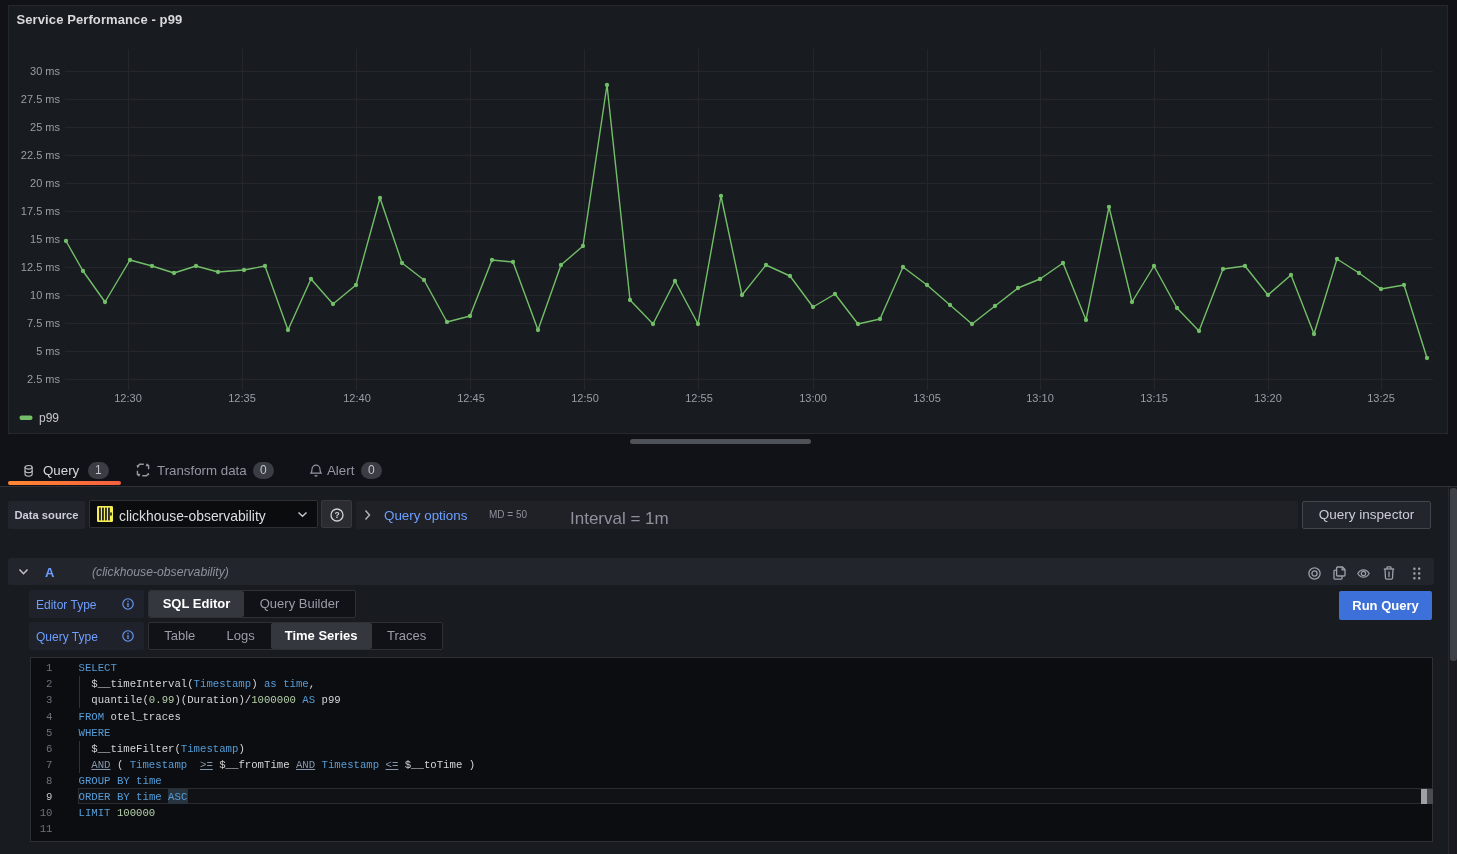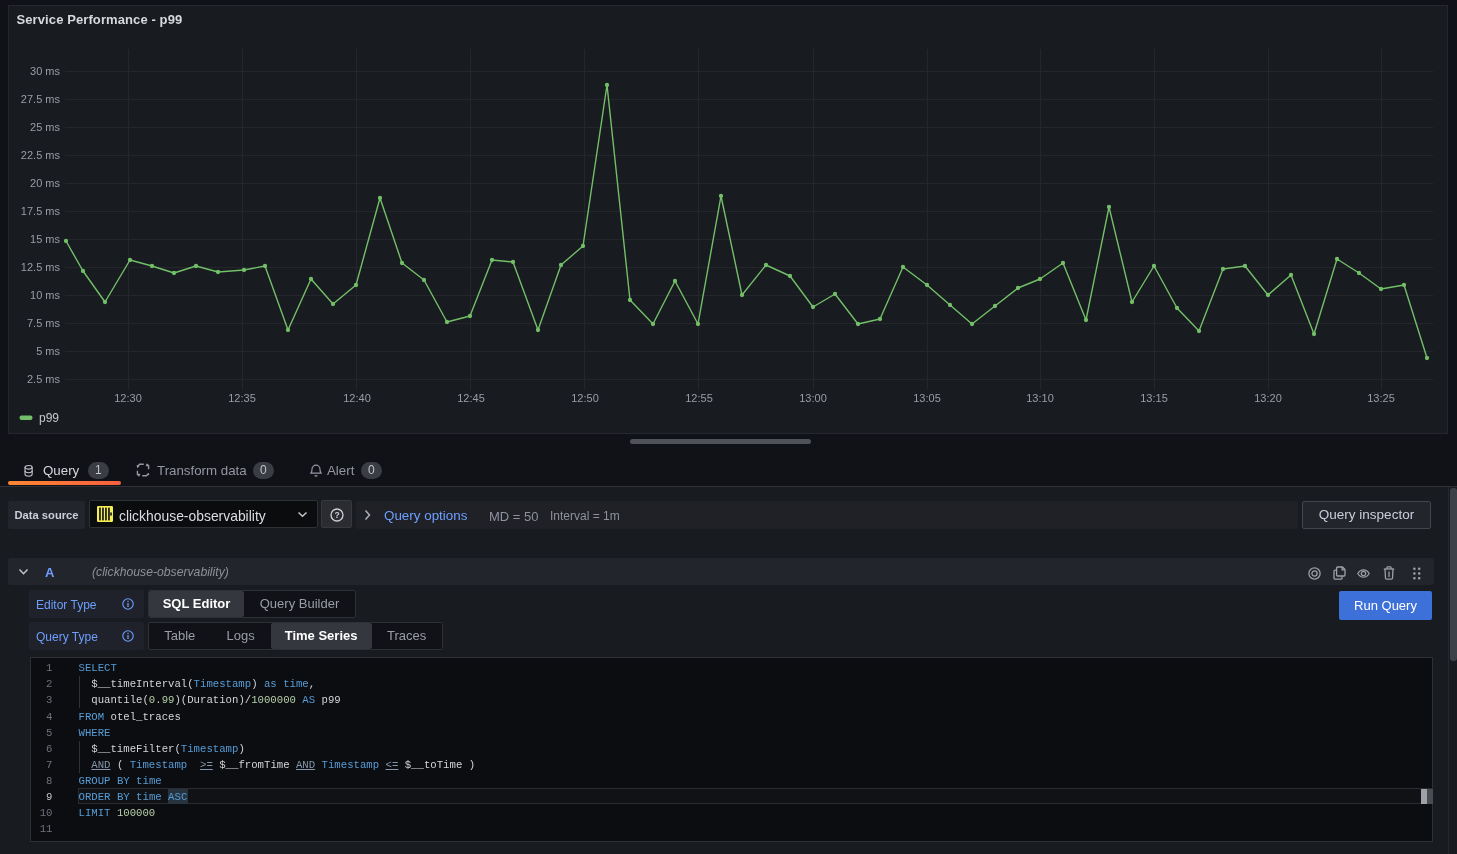--- a/index.html
+++ b/index.html
@@ -216,22 +216,22 @@
     <div class="abs" style="left:321px;top:13px;width:31px;height:28px;background:#2a2c32;border:1px solid #37393f;border-radius:2px;"></div>
     <svg class="abs" style="left:329.5px;top:20.5px" width="14" height="14" viewBox="0 0 14 14">
       <circle cx="7" cy="7" r="6" stroke="#cfd0d6" stroke-width="1.3" fill="none"></circle>
       <text x="7" y="10" text-anchor="middle" font-size="8.5" fill="#cfd0d6" font-family="Liberation Sans" font-weight="700">?</text>
     </svg>
     <div class="abs" style="left:356px;top:14px;width:942px;height:27.5px;background:#1f2127;border-radius:2px;"></div>
     <svg class="abs" style="left:364px;top:21.5px" width="7" height="12" viewBox="0 0 7 12">
       <path d="M1.5 1.5 5.5 6 1.5 10.5" stroke="#aeb1b9" stroke-width="1.5" fill="none"></path>
     </svg>
     <div class="abs bluelbl" style="left:384px;top:20.5px;font-size:13.4px;">Query options</div>
-    <div class="abs" style="left:489px;top:21.5px;font-size:13px;color:#8e919c;">MD = 50</div>
-    <div class="abs" style="left:550px;top:21.5px;font-size:12px;color:#8e919c;">Interval = 1m</div>
+    <div class="abs" style="left:489px;top:21.5px;font-size:10px;color:#8e919c;">MD = 50</div>
+    <div class="abs" style="left:570px;top:21.5px;font-size:17px;color:#8e919c;">Interval = 1m</div>
     <div class="abs" style="left:1302px;top:14px;width:129px;height:28px;background:#22252b;border:1px solid #43454c;border-radius:2px;color:#ccccdc;font-size:13.5px;font-weight:500;text-align:center;line-height:26px;">Query inspector</div>
 
     <div class="chip" style="left:8px;top:71px;width:1426px;height:27px;background:#22252b;"></div>
     <svg class="abs" style="left:18px;top:80.5px" width="11" height="8" viewBox="0 0 11 8">
       <path d="M1.5 1.5 5.5 5.7 9.5 1.5" stroke="#c3c4cc" stroke-width="1.5" fill="none"></path>
     </svg>
     <div class="abs" style="left:45px;top:77.5px;font-size:13px;font-weight:700;color:#6e9fff;">A</div>
     <div class="abs" style="left:92px;top:78px;font-size:12.2px;font-style:italic;color:#8e919c;">(clickhouse-observability)</div>
 
     <svg class="abs" style="left:1307.5px;top:79.5px" width="13" height="13" viewBox="0 0 13 13">
@@ -274,21 +274,21 @@
     <div class="abs bluelbl" style="left:36px;top:110.5px;font-size:12px;">Editor Type</div>
     <svg class="abs" style="left:122px;top:111px" width="12" height="12" viewBox="0 0 12 12">
       <circle cx="6" cy="6" r="5.2" stroke="#6e9fff" stroke-width="1.1" fill="none"></circle>
       <rect x="5.4" y="5" width="1.2" height="4" fill="#6e9fff"></rect>
         <rect x="5.4" y="2.8" width="1.2" height="1.2" fill="#6e9fff"></rect>
     </svg>
     <div class="seg" style="left:148px;top:103px;height:28px;">
       <span class="sel" style="width:95px;">SQL Editor</span>
         <span style="width:111px;">Query Builder</span>
     </div>
-    <div class="abs" style="left:1339px;top:104px;width:93px;height:29px;background:#3d71d9;border-radius:2px;color:#fff;font-size:13px;font-weight:400;text-align:center;line-height:29px;">Run Query</div>
+    <div class="abs" style="left:1339px;top:104px;width:93px;height:29px;background:#3d71d9;border-radius:2px;color:#fff;font-size:13px;font-weight:700;text-align:center;line-height:29px;">Run Query</div>
 
     <div class="chip" style="left:29px;top:135px;width:115px;height:28px;background:#1f222a;"></div>
     <div class="abs bluelbl" style="left:36px;top:142.5px;font-size:12px;">Query Type</div>
     <svg class="abs" style="left:122px;top:143px" width="12" height="12" viewBox="0 0 12 12">
       <circle cx="6" cy="6" r="5.2" stroke="#6e9fff" stroke-width="1.1" fill="none"></circle>
       <rect x="5.4" y="5" width="1.2" height="4" fill="#6e9fff"></rect>
         <rect x="5.4" y="2.8" width="1.2" height="1.2" fill="#6e9fff"></rect>
     </svg>
     <div class="seg" style="left:148px;top:135px;height:28px;">
       <span style="width:61.6px;">Table</span>

